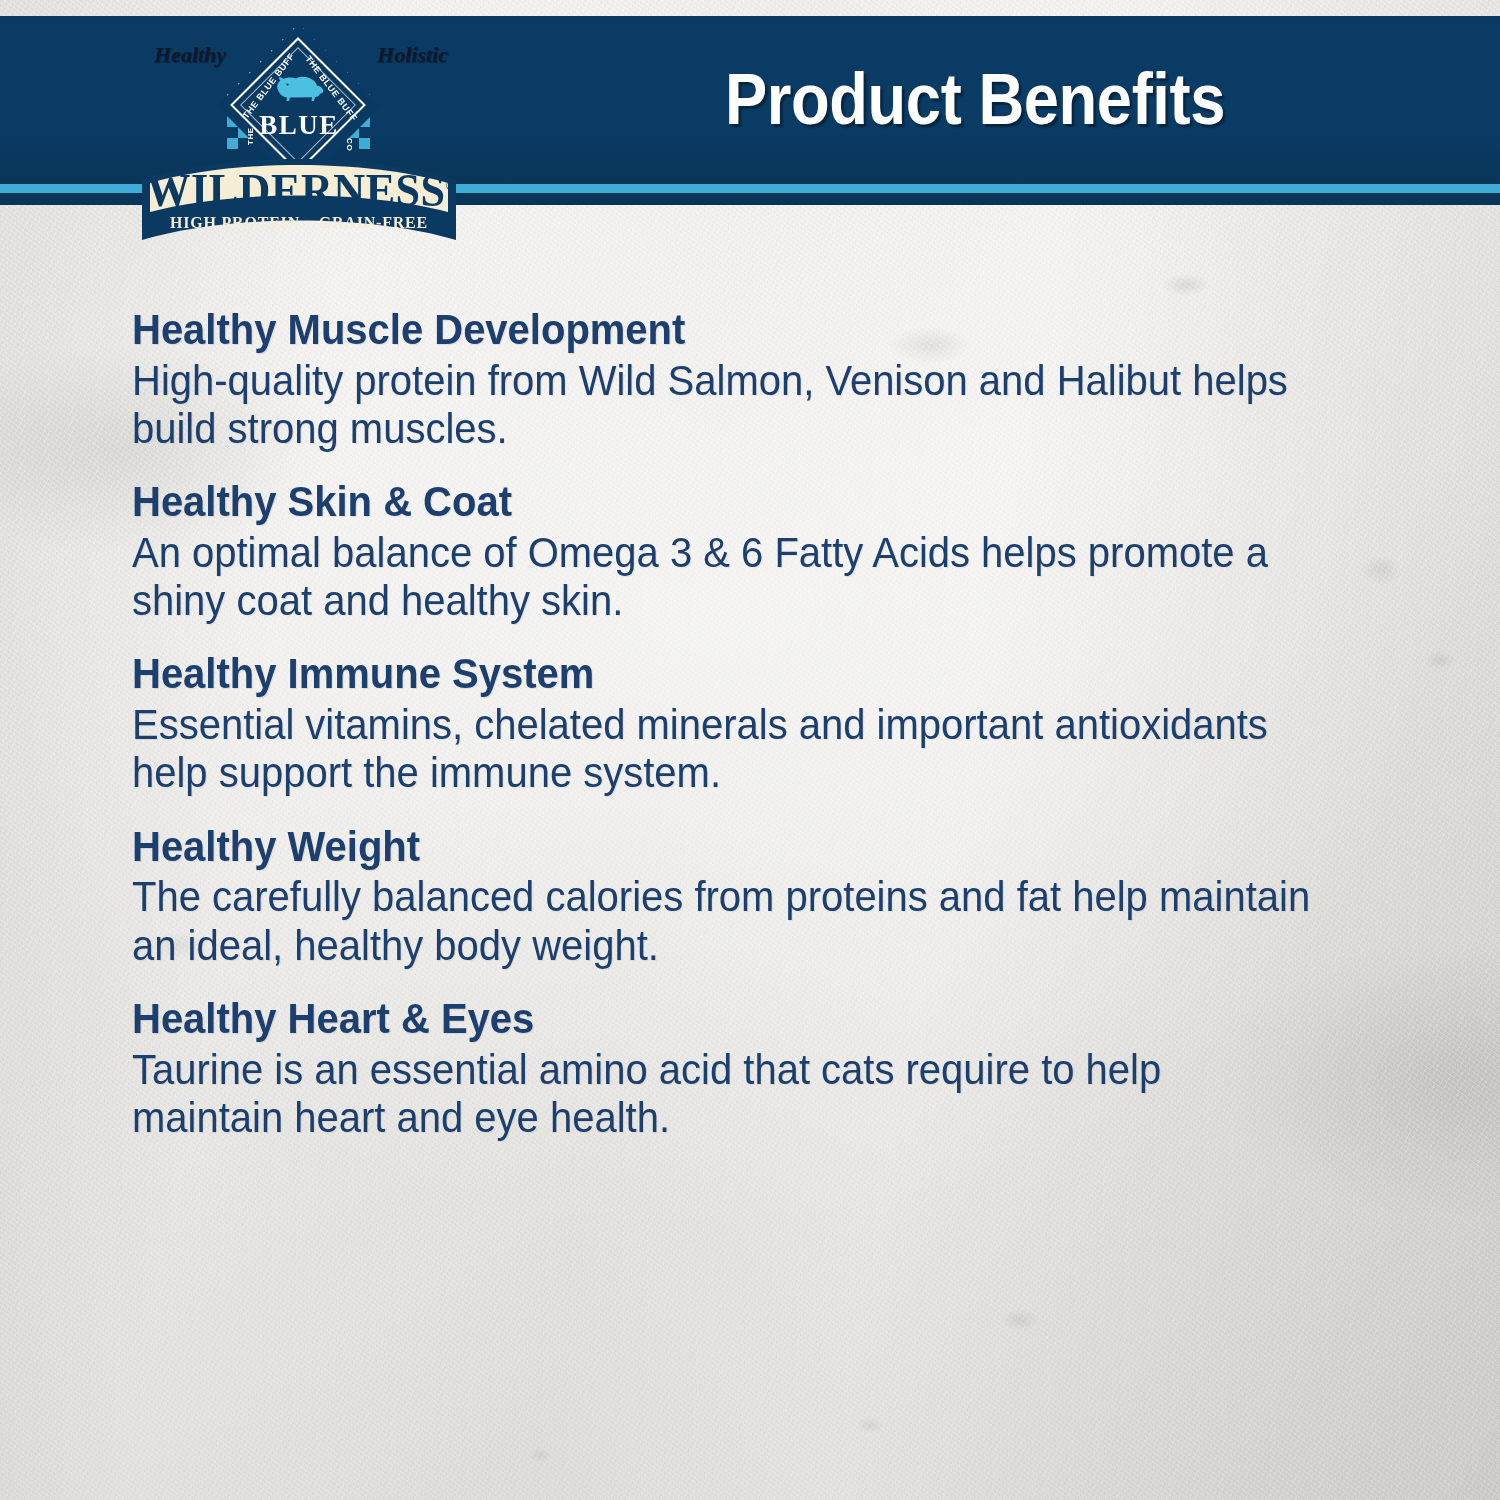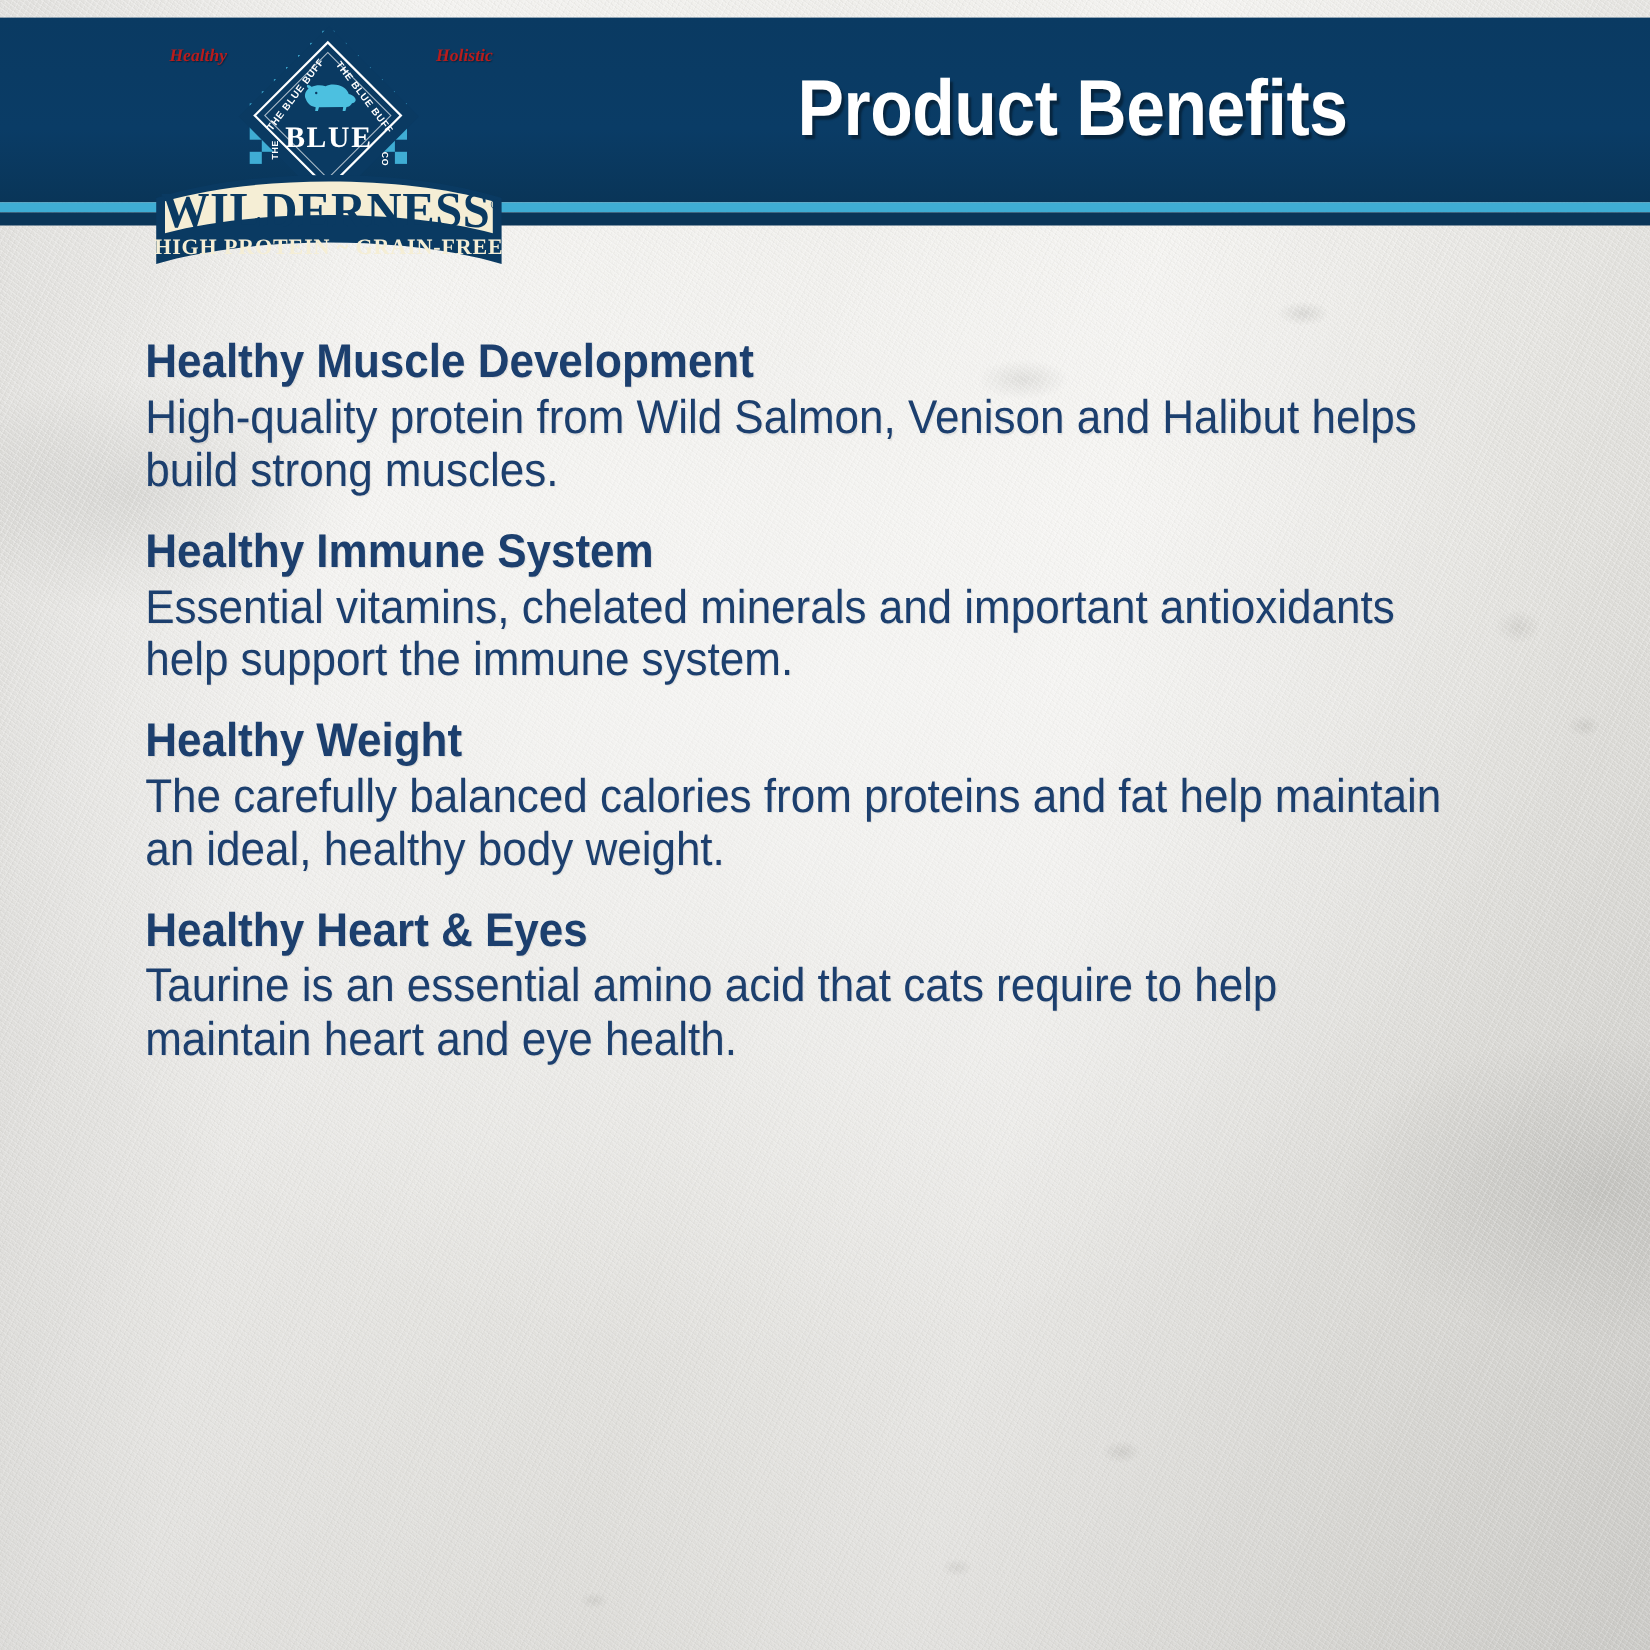--- a/index.html
+++ b/index.html
@@ -105,25 +105,25 @@
   .logo {
     position: absolute;
     left: 140px;
     top: 12px;
     width: 318px;
     height: 228px;
   }
   .logo-word {
     position: absolute;
     top: 30px;
-    color: #b91c1c;
+    color: #0f172a;
     font-family: "Liberation Serif", serif;
     font-style: italic;
     font-weight: bold;
-    font-size: 16px;
+    font-size: 22px;
     text-shadow: 1px 1px 1px rgba(0,0,0,0.35);
   }
   .logo-word.left  { left: 14px; }
   .logo-word.right { right: 10px; text-align: center; }
 
   
   .diamond-wrap {
     position: absolute;
     left: 79px;
     top: 14px;
@@ -230,21 +230,21 @@
   }
   .banner-sub {
     position: absolute;
     left: 0;
     top: 64px;
     width: 318px;
     text-align: center;
     color: #f5eed5;
     font-family: "Liberation Serif", serif;
     font-weight: bold;
-    font-size: 20px;
+    font-size: 16px;
     letter-spacing: 0.8px;
     white-space: nowrap;
   }
 
   
   .benefits {
     position: absolute;
     left: 132px;
     top: 286px;
     width: 1270px;
@@ -367,20 +367,24 @@
     </div>
   </div>
 
   <div class="benefits">
 
     <div class="benefit">
       <div class="benefit-title">Healthy Muscle Development</div>
       <div class="benefit-body">High-quality protein from Wild Salmon, Venison and Halibut helps build strong muscles.</div>
     </div>
 
+    <div class="benefit">
+      <div class="benefit-title">Healthy Skin &amp; Coat</div>
+      <div class="benefit-body">An optimal balance of Omega 3 &amp; 6 Fatty Acids helps promote a shiny coat and healthy skin.</div>
+    </div>
 
 
     <div class="benefit">
       <div class="benefit-title">Healthy Immune System</div>
       <div class="benefit-body">Essential vitamins, chelated minerals and important antioxidants help support the immune system.</div>
     </div>
 
     <div class="benefit">
       <div class="benefit-title">Healthy Weight</div>
       <div class="benefit-body">The carefully balanced calories from proteins and fat help maintain an ideal, healthy body weight.</div>

